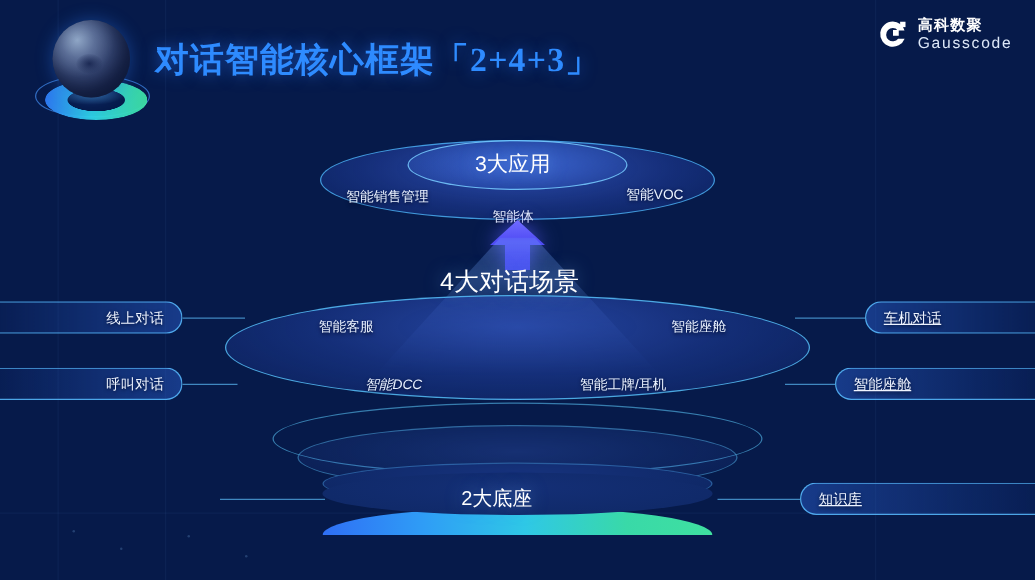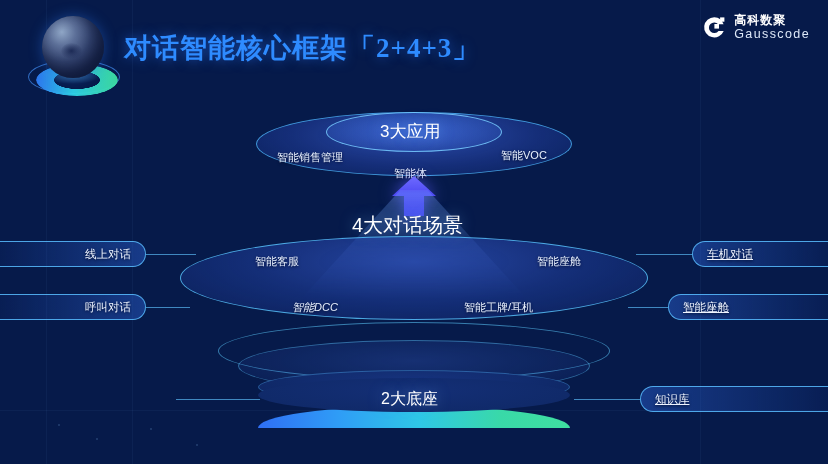--- a/index.html
+++ b/index.html
@@ -165,21 +165,21 @@
   <div class="lbl" style="left:292px;top:300px;font-style:italic;">智能DCC</div>
   <div class="lbl" style="left:464px;top:300px;">智能工牌/耳机</div>
 
   <div class="ell ring1"></div>
   <div class="ell ring2"></div>
   <div class="cyl">
     <div class="cyl-side"></div>
     <div class="cyl-top"></div>
     <div class="cyl-face"></div>
   </div>
-  <div class="tier-title" style="left:381px;top:389px;font-size:16px;">2大底座</div>
+  <div class="tier-title" style="left:369px;top:389px;font-size:16px;">2大底座</div>
 
   <div class="conn" style="left:146px;top:254px;width:50px;"></div>
   <div class="pill left" style="top:241px;width:146px;">线上对话</div>
 
   <div class="conn" style="left:146px;top:307px;width:44px;"></div>
   <div class="pill left" style="top:294px;width:146px;">呼叫对话</div>
 
   <div class="conn" style="left:176px;top:399px;width:84px;"></div>
 
   <div class="conn" style="left:636px;top:254px;width:56px;"></div>

